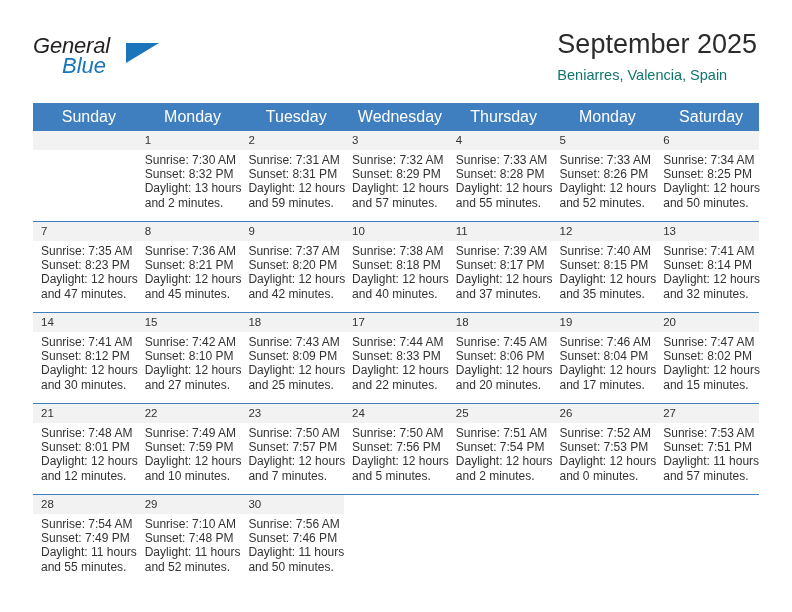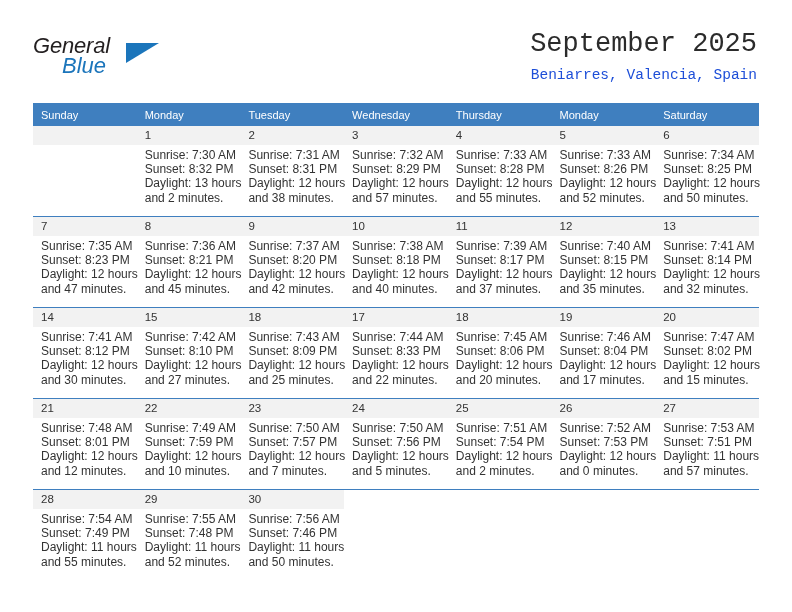--- a/index.html
+++ b/index.html
@@ -58,53 +58,51 @@
     width: 0;
     height: 0;
     border-left: 33px solid #1b75bb;
     border-bottom: 20px solid transparent;
   }
 
   .title-block {
     position: absolute;
     right: 35px;
     top: 28px;
-    text-align: right;
-    font-family: Liberation Mono, monospace;
   }
   .title {
     font-size: 27px;
     font-weight: normal;
     color: #2b2b2b;
     line-height: 32px;
     white-space: nowrap;
   }
   .subtitle {
     font-size: 14.5px;
-    color: #1d4ed8;
+    color: #0f766e;
     line-height: 20px;
     margin-top: 5px;
     white-space: nowrap;
   }
 
   
   .calendar {
     position: absolute;
     left: 33px;
     top: 103px;
     width: 726px;
     border-collapse: collapse;
     table-layout: fixed;
   }
   .calendar th {
     background: #3f7fbf;
     color: #ffffff;
-    font-size: 11px;
+    font-size: 16px;
     font-weight: normal;
-    text-align: left;
+    text-align: center;
     padding: 5px 0 5px 8px;
     height: 13px;
     border: none;
   }
   .calendar td {
     vertical-align: top;
     padding: 0;
     border: none;
     width: 103.7px;
     height: 90px;
@@ -181,21 +179,21 @@
               <div>Daylight: 13 hours</div>
               <div>and 2 minutes.</div>
             </div>
           </td>
           <td>
             <div class="daynum">2</div>
             <div class="info">
               <div>Sunrise: 7:31 AM</div>
               <div>Sunset: 8:31 PM</div>
               <div>Daylight: 12 hours</div>
-              <div>and 38 minutes.</div>
+              <div>and 59 minutes.</div>
             </div>
           </td>
           <td>
             <div class="daynum">3</div>
             <div class="info">
               <div>Sunrise: 7:32 AM</div>
               <div>Sunset: 8:29 PM</div>
               <div>Daylight: 12 hours</div>
               <div>and 57 minutes.</div>
             </div>
@@ -429,21 +427,21 @@
             <div class="info">
               <div>Sunrise: 7:54 AM</div>
               <div>Sunset: 7:49 PM</div>
               <div>Daylight: 11 hours</div>
               <div>and 55 minutes.</div>
             </div>
           </td>
           <td>
             <div class="daynum">29</div>
             <div class="info">
-              <div>Sunrise: 7:55 AM</div>
+              <div>Sunrise: 7:10 AM</div>
               <div>Sunset: 7:48 PM</div>
               <div>Daylight: 11 hours</div>
               <div>and 52 minutes.</div>
             </div>
           </td>
           <td>
             <div class="daynum">30</div>
             <div class="info">
               <div>Sunrise: 7:56 AM</div>
               <div>Sunset: 7:46 PM</div>

